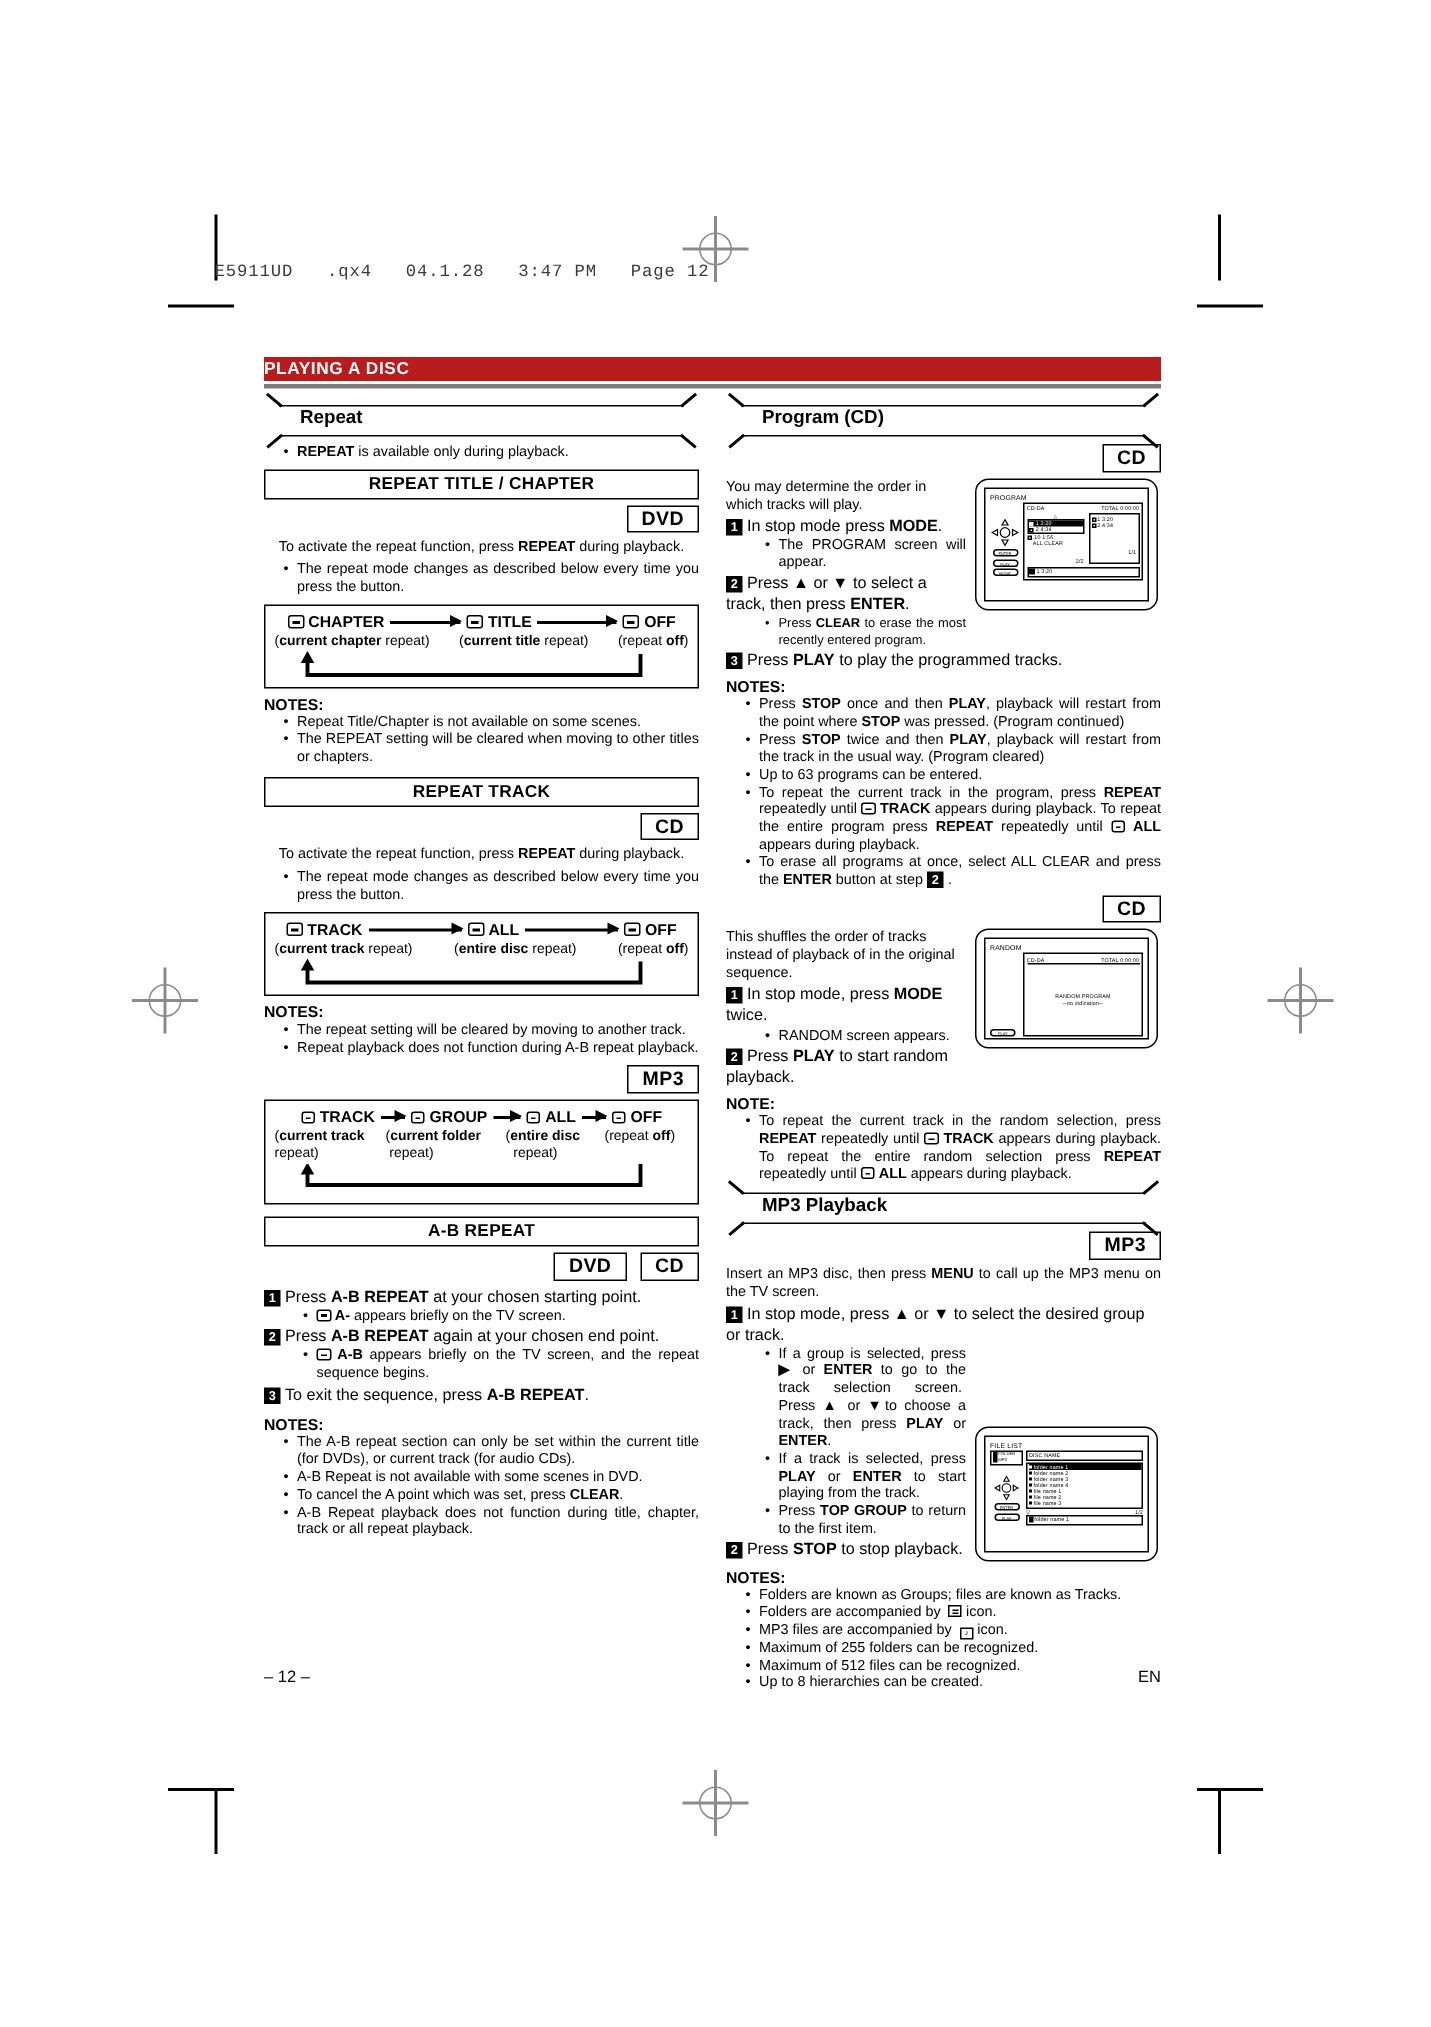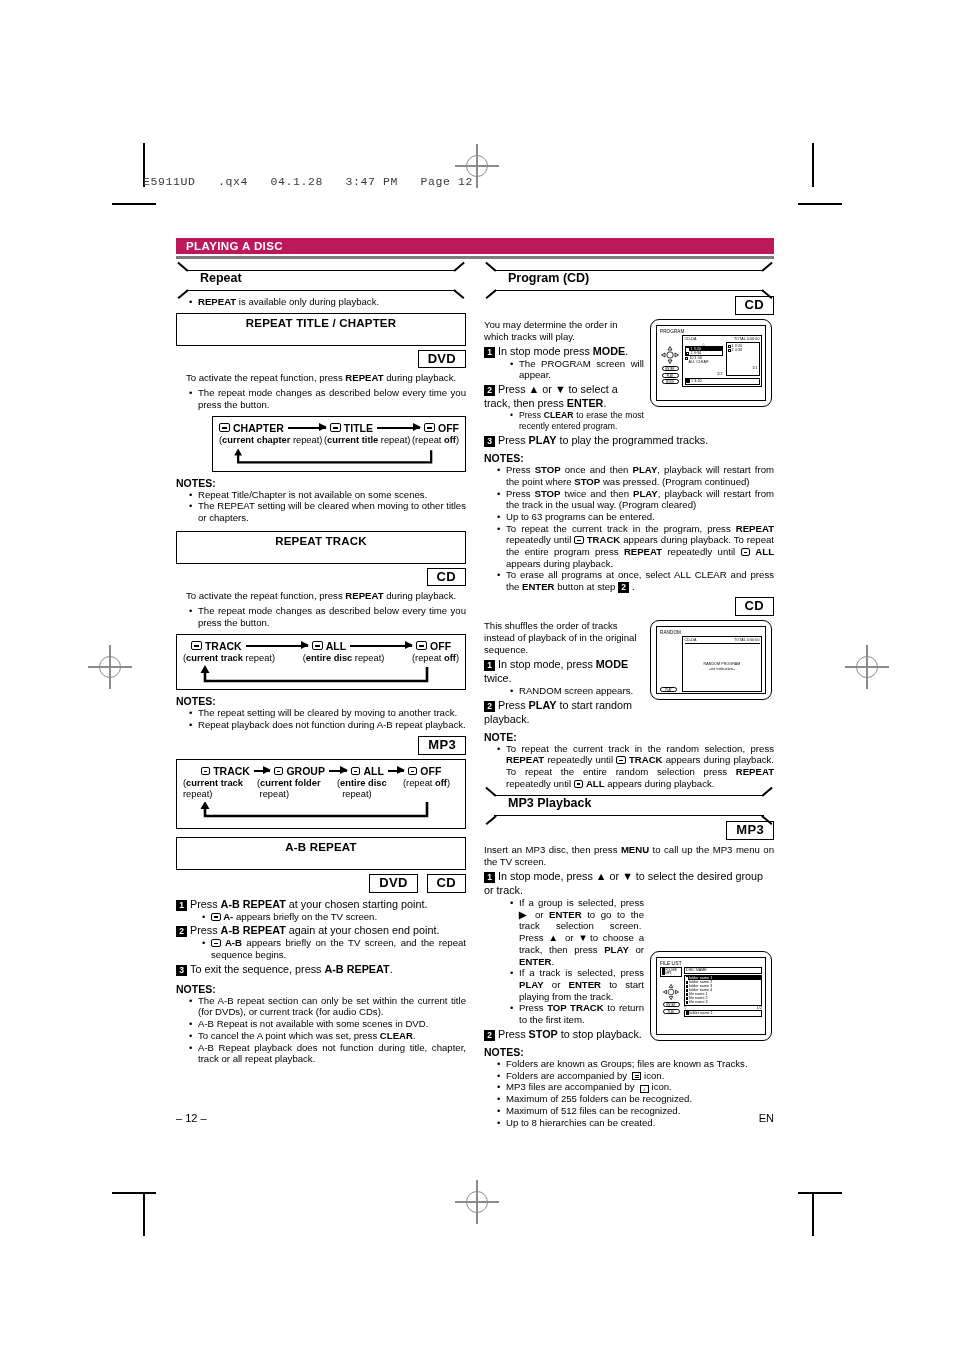--- a/index.html
+++ b/index.html
@@ -28,23 +28,23 @@
   .fileinfo {
     position:absolute; left:143px; top:175px;
     font-family: "Liberation Mono", monospace;
     font-size: 11.5px; letter-spacing: 0.6px; color:#3a3a3a; white-space:pre;
   }
 
   .content { position:absolute; left:176px; top:238px; width:598px; }
 
   
   .banner {
-    height:16px; background:#be185d; color:#fff;
+    height:16px; background:#b91c1c; color:#fff;
     font-size:11.5px; font-weight:bold; letter-spacing:0.4px;
-    display:flex; align-items:center; padding-left:10px;
+    display:flex; align-items:center; 
   }
   .banner-rule { height:3px; background:#7d7d7d; margin-top:2px; }
 
   
   .cols { display:flex; gap:18px; margin-top:11px; }
   .col { width:290px; position:relative; }
 
   
   .ribbon { position:relative; height:21px; margin-bottom:5px; }
   .ribbon .bar { position:absolute; left:10px; right:10px; top:0; bottom:0;
@@ -69,21 +69,21 @@
   .lead { font-size:9.6px; line-height:1.25; text-align:justify; }
 
   .ind1 { padding-left:13px; }
   .ind2 { padding-left:26px; }
 
   b, .b { font-weight:bold; }
 
   
   .titlebox {
     border:1.4px solid #000; text-align:center;
-    font-size:11.5px; font-weight:bold; padding:3px 0 16px; letter-spacing:0.2px;
+    font-size:11.5px; font-weight:bold; padding:3px 0 3px; letter-spacing:0.2px;
   }
 
   
   .badge {
     display:inline-block; border:1.6px solid #000; padding:1px 9px 2px;
     font-size:13px; font-weight:bold; line-height:1.05; letter-spacing:0.3px;
   }
   .badge-row { display:flex; justify-content:flex-end; gap:9px; margin:4px 0 4px; }
 
   
@@ -200,21 +200,21 @@
         <span class="badge">DVD</span>
       </div>
       <div class="lead" style="text-align:center;">
         To activate the repeat function, press <b>REPEAT</b> during playback.
       </div>
       <div class="bullet ind1" style="margin-top:3px; margin-bottom:5px;">
         <span class="dot">•</span>
         <span class="bt">The repeat mode changes as described below every time you press the button.</span>
       </div>
 
-      <div class="flowbox" style="height:56px;margin-left:36px;">
+      <div class="flowbox" style="height:56px;">
         <div class="flowrow">
           <span class="fitem">
             <span class="ricon"></span>CHAPTER</span>
           <span class="arrow" style="width:47px;"></span>
           <span class="fitem">
             <span class="ricon"></span>TITLE</span>
           <span class="arrow" style="width:53px;"></span>
           <span class="fitem">
             <span class="ricon"></span>OFF</span>
         </div>
@@ -556,21 +556,21 @@
           <div class="bullet ind2">
             <span class="dot">•</span>
             <span class="bt">If a group is selected, press <b>▶</b> or <b>ENTER</b> to go to the track selection screen.&nbsp; Press <b>▲</b> or <b>▼</b>to choose a track, then press <b>PLAY</b> or <b>ENTER</b>.</span>
             </div>
           <div class="bullet ind2">
             <span class="dot">•</span>
             <span class="bt">If a track is selected, press <b>PLAY</b> or <b>ENTER</b> to start playing from the track.</span>
             </div>
           <div class="bullet ind2">
             <span class="dot">•</span>
-            <span class="bt">Press <b>TOP TRACK</b> to return to the first item.</span>
+            <span class="bt">Press <b>TOP GROUP</b> to return to the first item.</span>
             </div>
           <div class="step">
             <span class="sbody"><span class="chip">2</span>Press <b>STOP</b> to stop playback.</span>
             </div>
         </div>
 
         <div class="osd" style="width:122px; height:90px; align-self:flex-end;">
           <div class="osd-inner" style="width:100%; height:100%; padding:3px;">
             <div class="tinytxt" style="font-size:4.6px; margin-bottom:1px;">FILE LIST</div>
             <div style="display:flex; gap:2px;">

